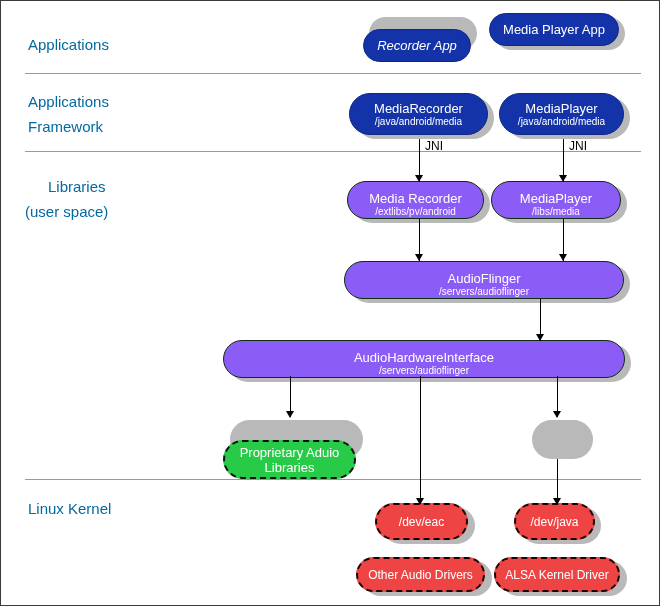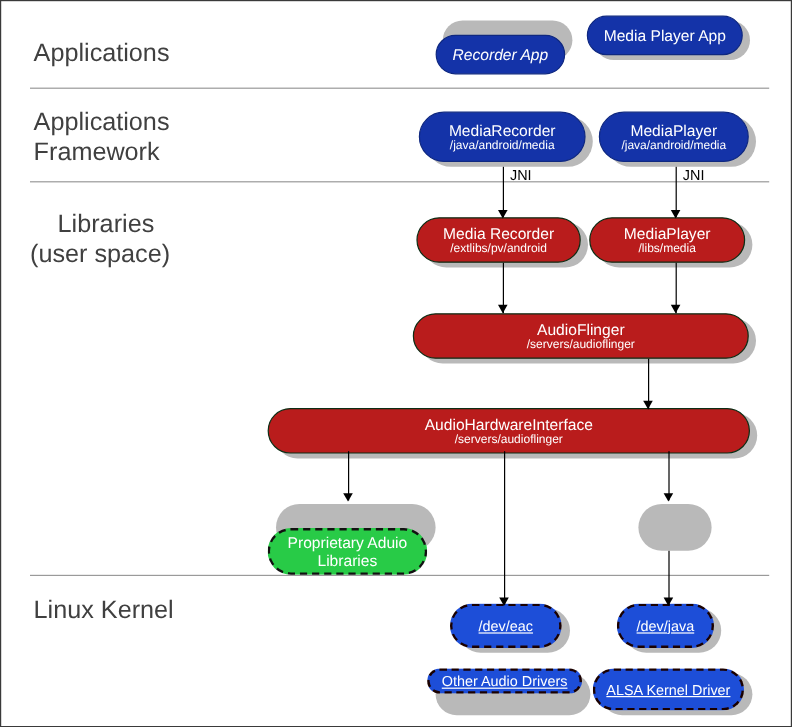--- a/index.html
+++ b/index.html
@@ -23,22 +23,22 @@
     position: absolute;
     left: 24px;
     width: 616px;
     height: 1px;
     background: #9a9a9a;
   }
 
   
   .section-label {
     position: absolute;
-    color: #404040;
-    font-size: 21px;
+    color: #0369a1;
+    font-size: 15px;
     line-height: 25px;
     white-space: pre;
     letter-spacing: 0px;
   }
 
   
   .conn {
     position: absolute;
     width: 1px;
     background: #000000;
@@ -86,23 +86,23 @@
   
   .shadow {
     position: absolute;
     background: #b9b9b9;
     border-radius: 999px;
     z-index: 1;
   }
   .node { z-index: 2; }
 
   .blue   { background: #1433a8; border: 1px solid #0f2880; }
-  .green  { background: #b91c1c; border: 1px solid #0d2d15; }
+  .green  { background: #8b5cf6; border: 1px solid #0d2d15; justify-content: flex-end; }
   .greend { background: #28cb47; border: 2px dashed #111111; }
-  .redd   { background: #1d4ed8; border: 2px dashed #1a0000; text-decoration: underline; }
+  .redd   { background: #ef4444; border: 2px dashed #1a0000; }
 
   .conn, .arrowhead { z-index: 3; }
 </style>
 </head>
 <body>
 
 <div id="canvas">
 
   <div class="divider" style="top:72px;"></div>
   <div class="divider" style="top:150px;"></div>
@@ -205,21 +205,21 @@
   <div class="node redd small" style="left:374px; top:502px; width:93px; height:37px;">
     <span class="t1">/dev/eac</span>
   </div>
 
   <div class="shadow" style="left:519px; top:506px; width:81px; height:37px;"></div>
   <div class="node redd small" style="left:513px; top:502px; width:81px; height:37px;">
     <span class="t1">/dev/java</span>
   </div>
 
   <div class="shadow" style="left:362px; top:560px; width:129px; height:35px;"></div>
-  <div class="node redd small" style="left:355px; top:556px; width:129px; height:21px;">
+  <div class="node redd small" style="left:355px; top:556px; width:129px; height:35px;">
     <span class="t1">Other Audio Drivers</span>
   </div>
 
   <div class="shadow" style="left:500px; top:560px; width:126px; height:35px;"></div>
   <div class="node redd small" style="left:493px; top:556px; width:126px; height:35px;">
     <span class="t1">ALSA Kernel Driver</span>
   </div>
 
 </div>
 

